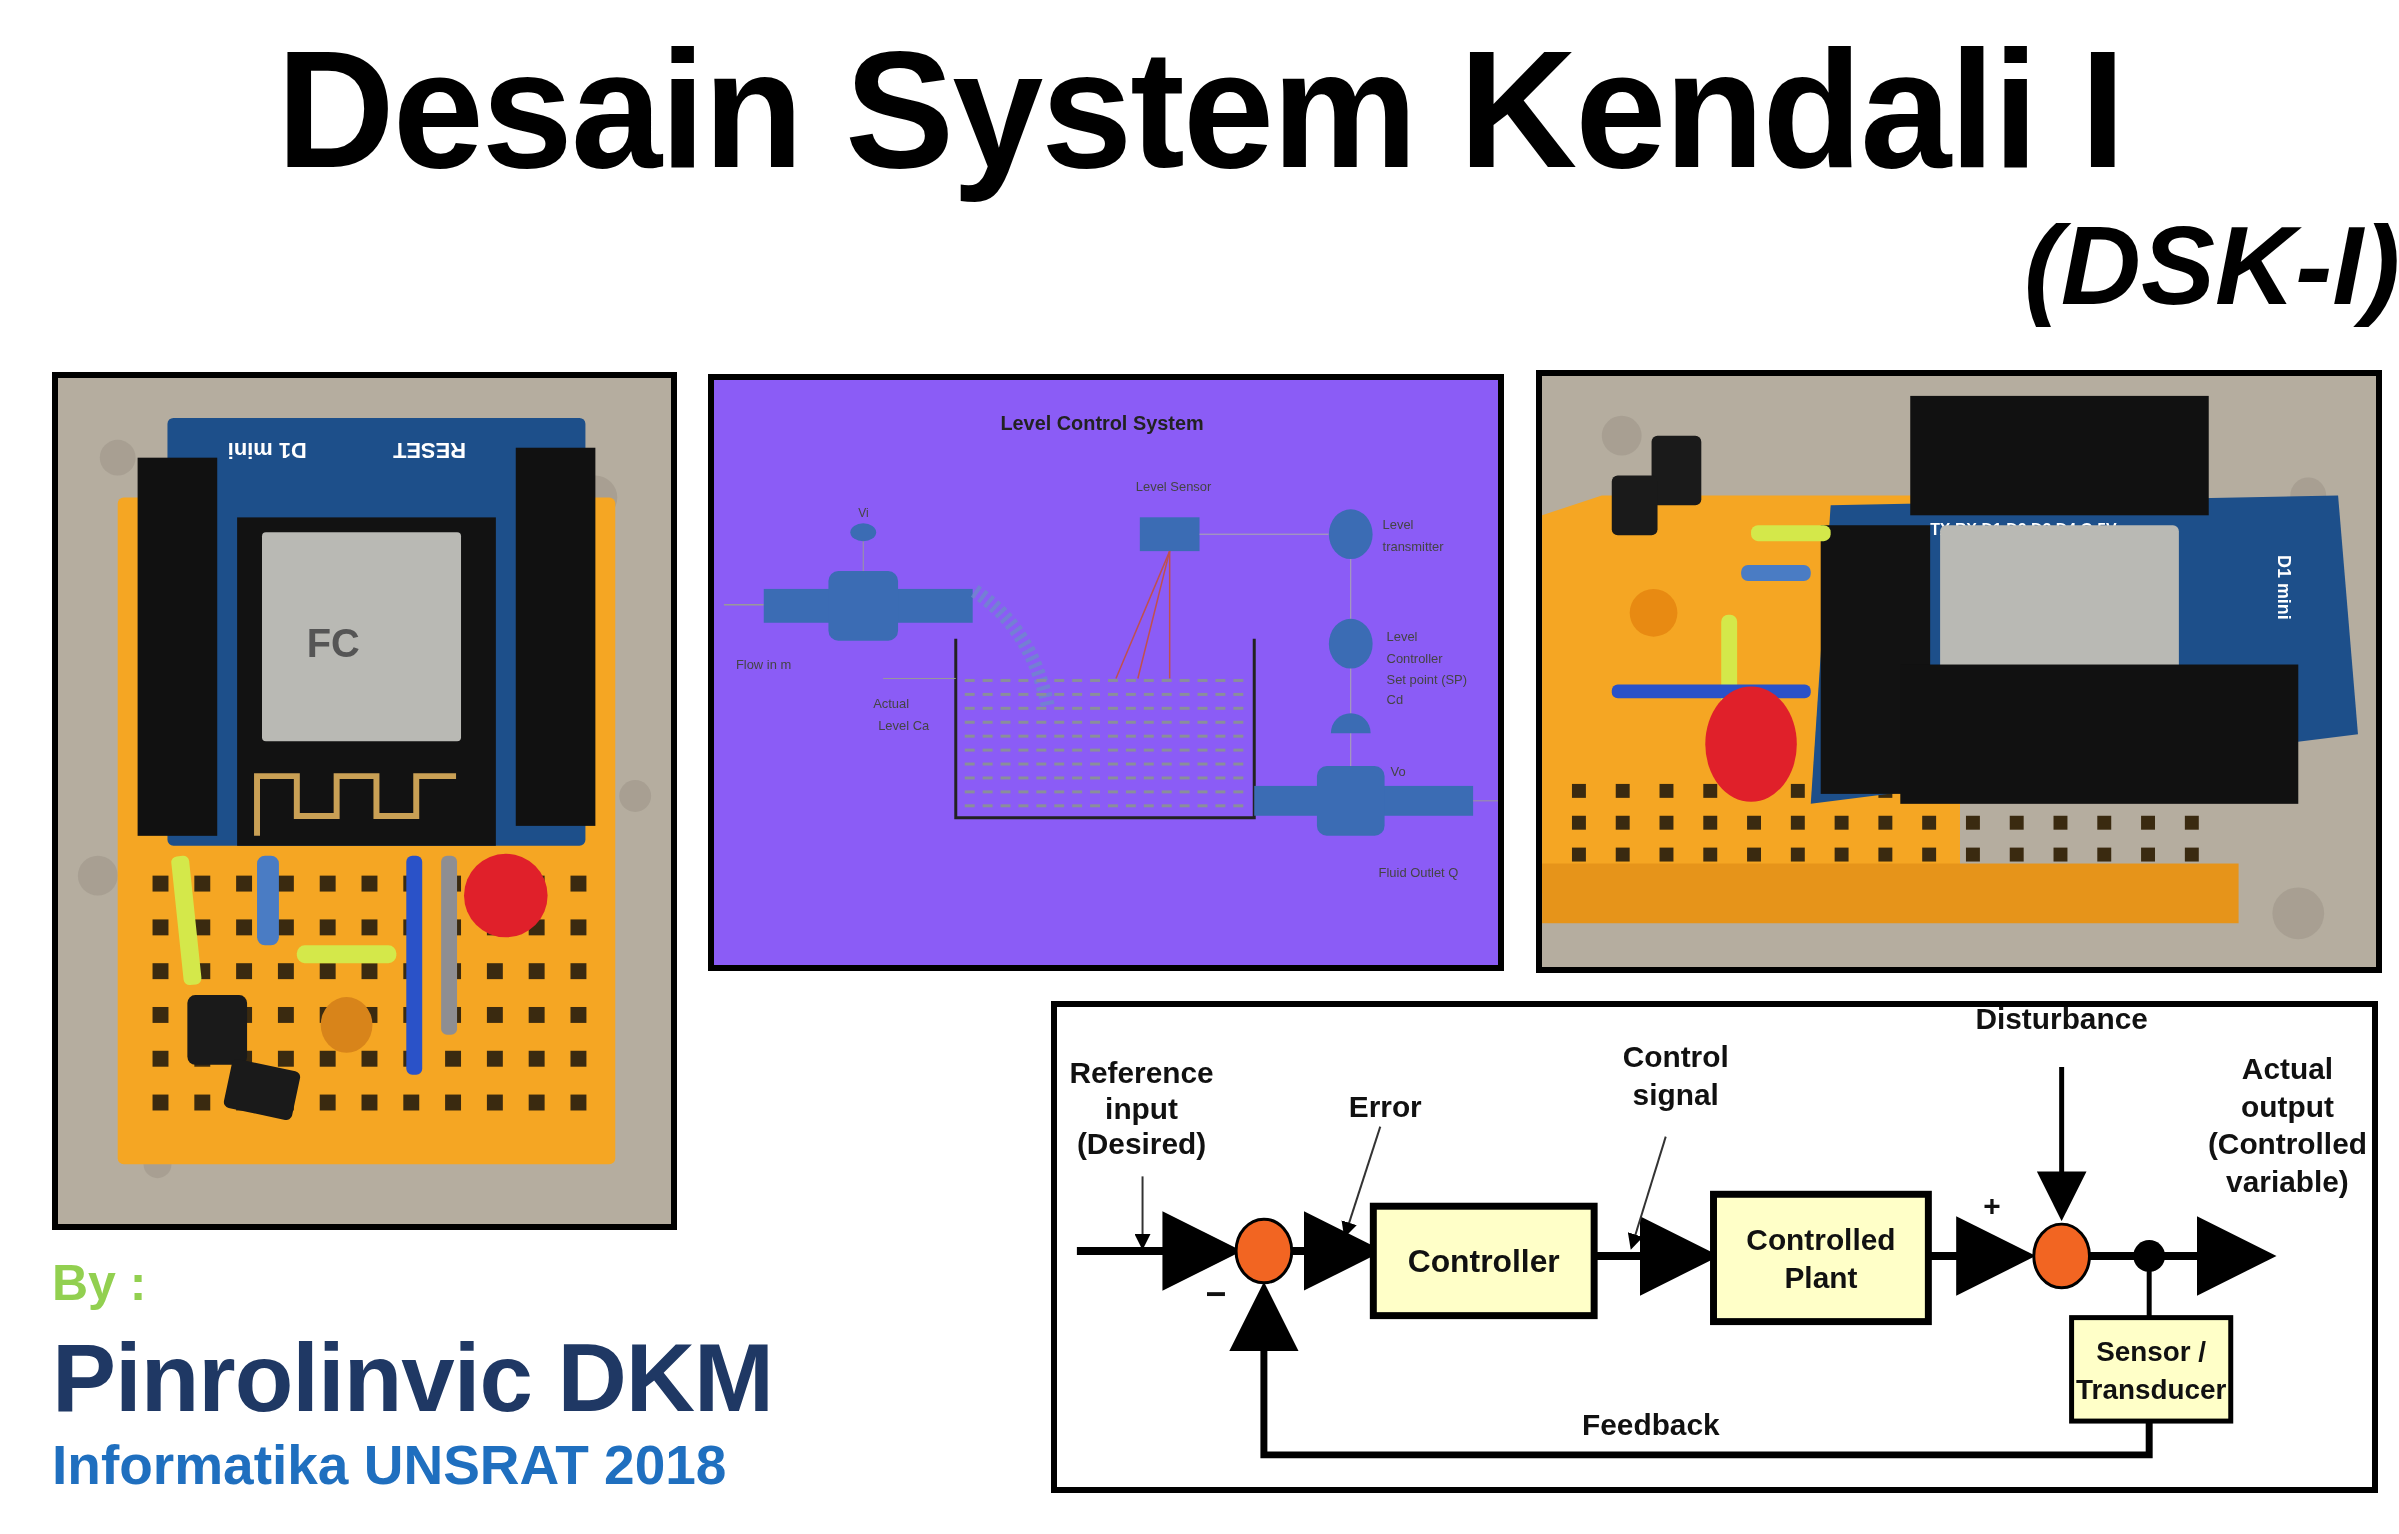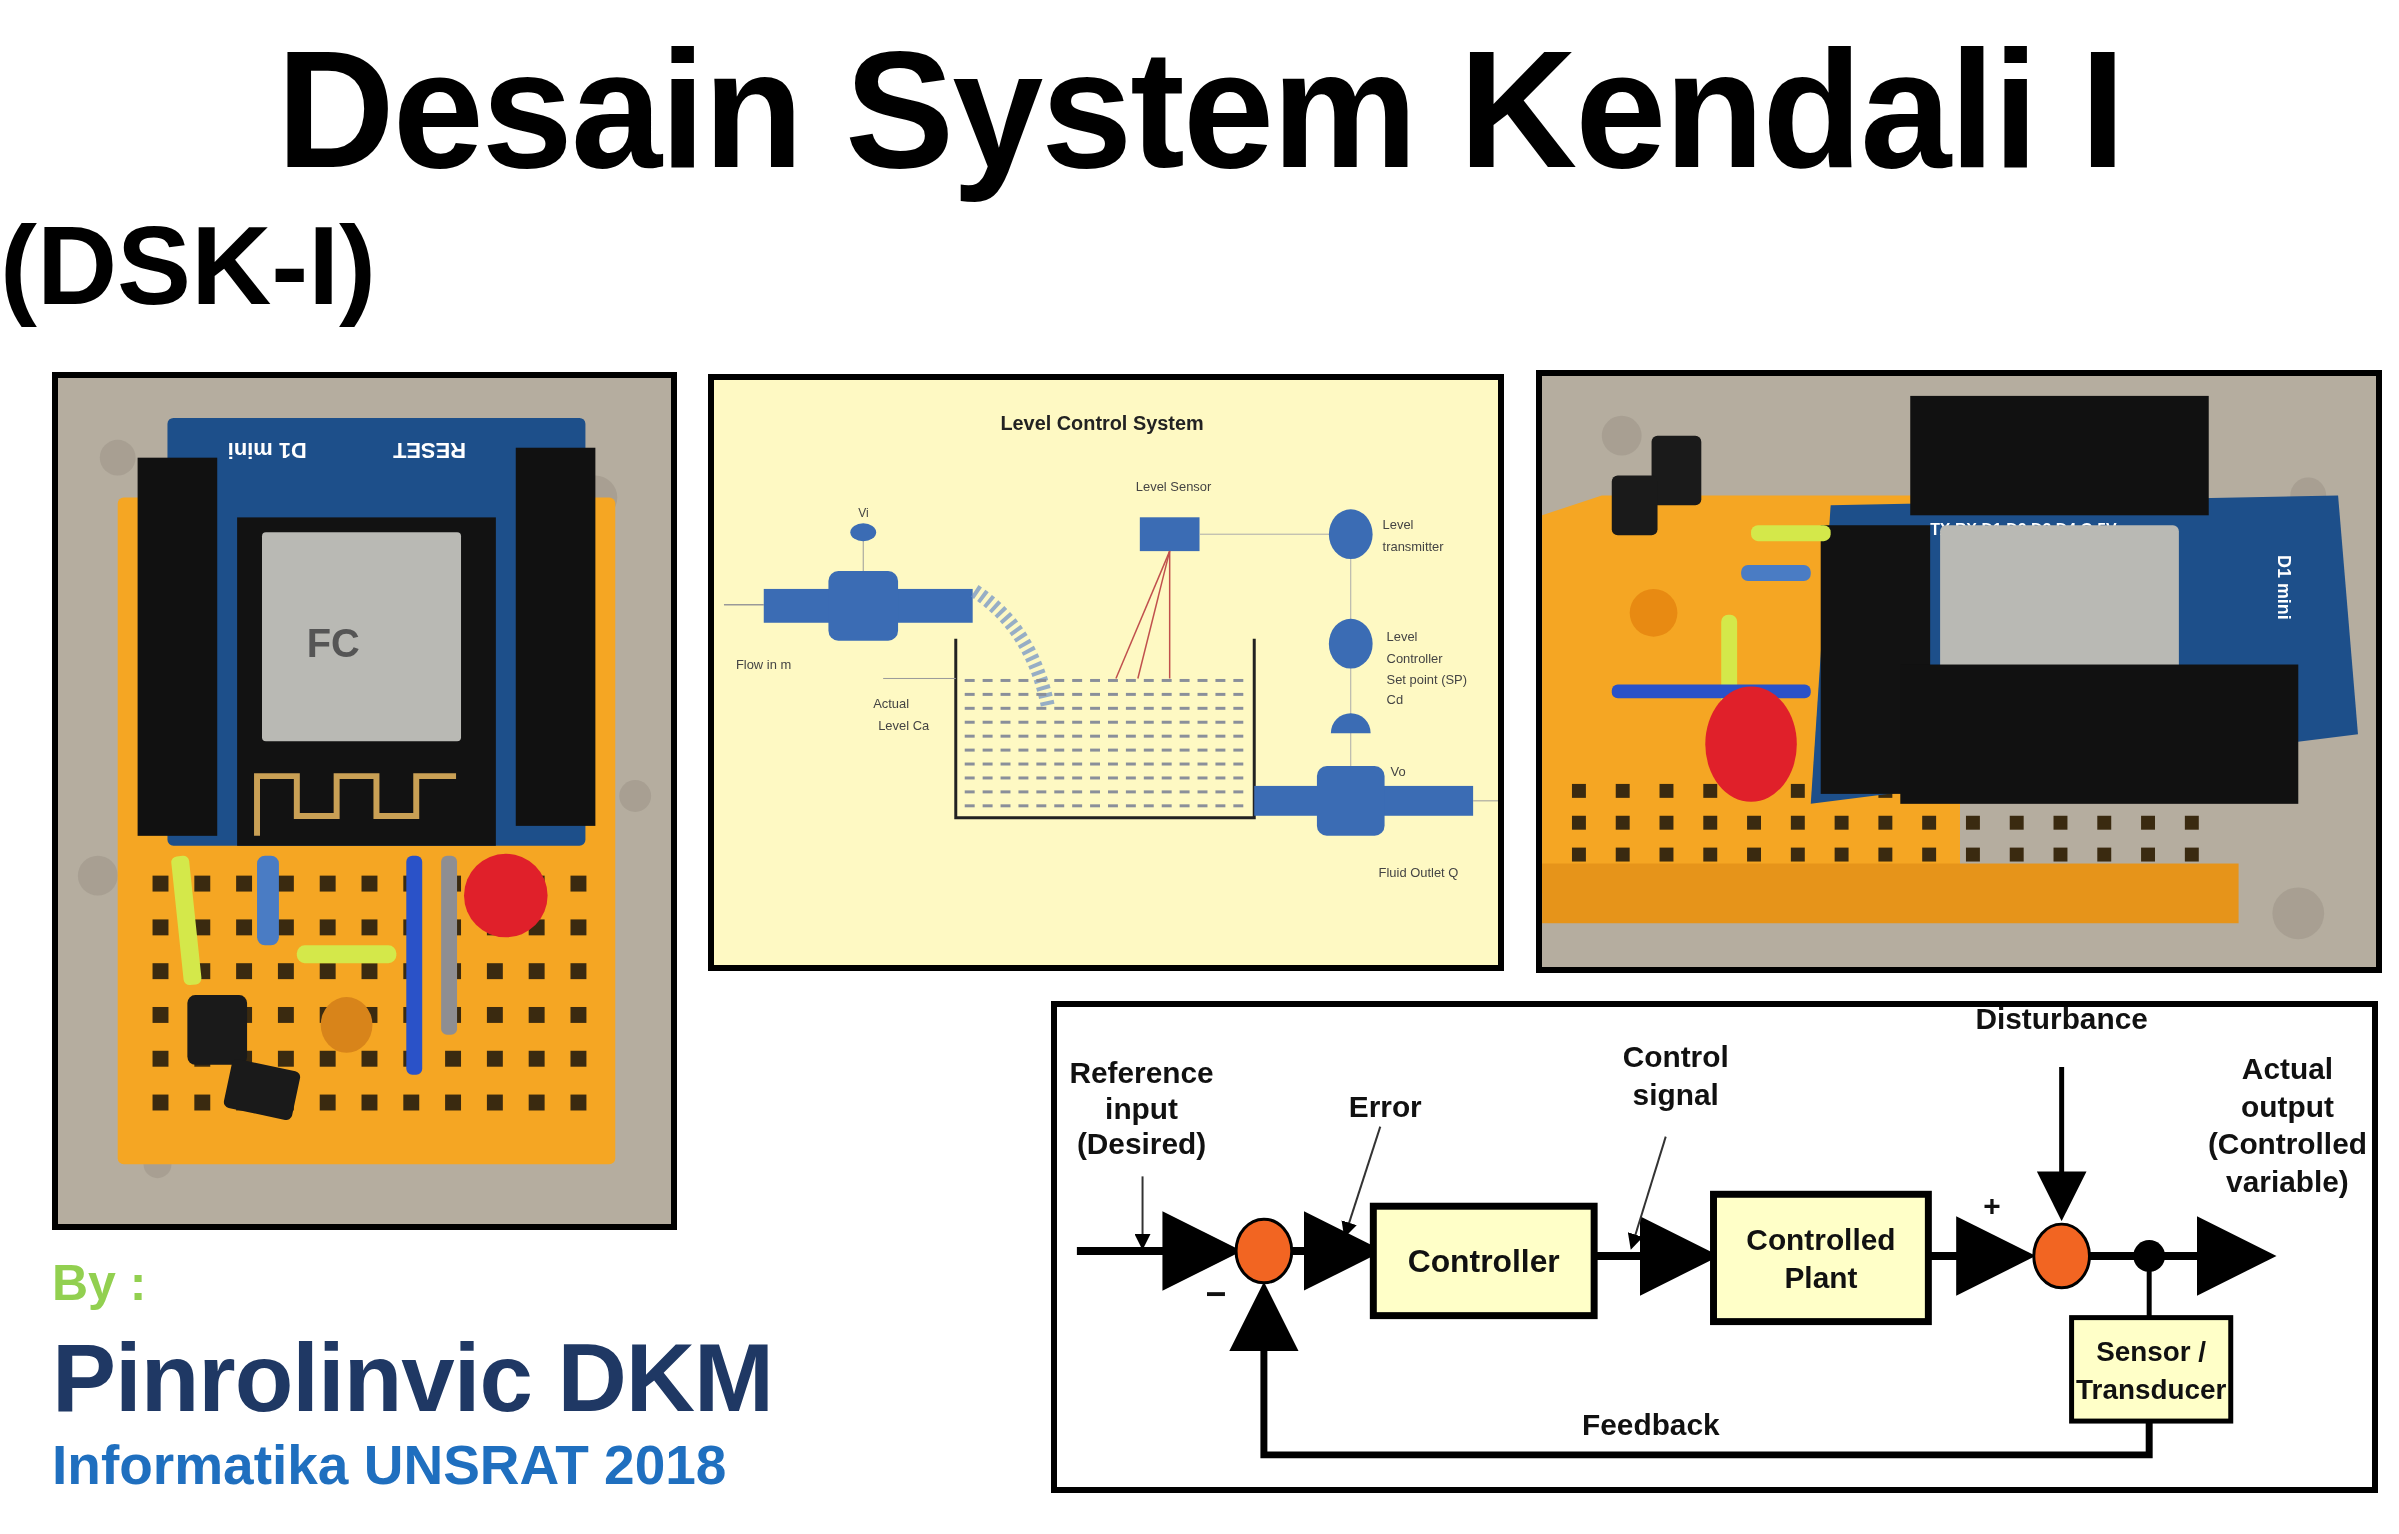--- a/index.html
+++ b/index.html
@@ -1,22 +1,22 @@
 <!DOCTYPE html>
 <html><head>
 <meta charset="utf-8">
 <style>
   html,body{margin:0;padding:0;background:#fff;}
   body{width:2400px;height:1534px;position:relative;overflow:hidden;font-family:"Liberation Sans",sans-serif;}
   .abs{position:absolute;}
   #title{left:0;top:20px;width:2400px;text-align:center;font-weight:bold;font-size:167px;line-height:179px;color:#000;letter-spacing:-2px;transform:scaleX(0.98);}
-  #subtitle{left:0;top:207px;width:2400px;text-align:left;font-weight:bold;font-size:111px;line-height:119px;color:#000;}
+  #subtitle{left:0;top:207px;width:2400px;text-align:right;font-weight:bold;font-size:111px;line-height:119px;color:#000;font-style:italic;}
   .frame{border:6px solid #000;box-sizing:border-box;overflow:hidden;}
   #photo1{left:52px;top:372px;width:625px;height:858px;background:#b9b1a3;}
-  #diagram1{left:708px;top:374px;width:796px;height:597px;background:#fef9c3;}
+  #diagram1{left:708px;top:374px;width:796px;height:597px;background:#8b5cf6;}
   #photo2{left:1536px;top:370px;width:846px;height:603px;background:#b9b1a3;}
   #diagram2{left:1051px;top:1001px;width:1327px;height:492px;background:#fff;}
   #by{left:52px;top:1254px;font-weight:bold;font-size:50px;color:#92d050;}
   #author{left:52px;top:1323px;font-weight:bold;font-size:96px;color:#1f3864;letter-spacing:-1px;}
   #affil{left:52px;top:1433px;font-weight:bold;font-size:55px;color:#1f6fbf;}
   svg text{font-family:"Liberation Sans",sans-serif;}
 </style>
 </head>
 <body>
 

